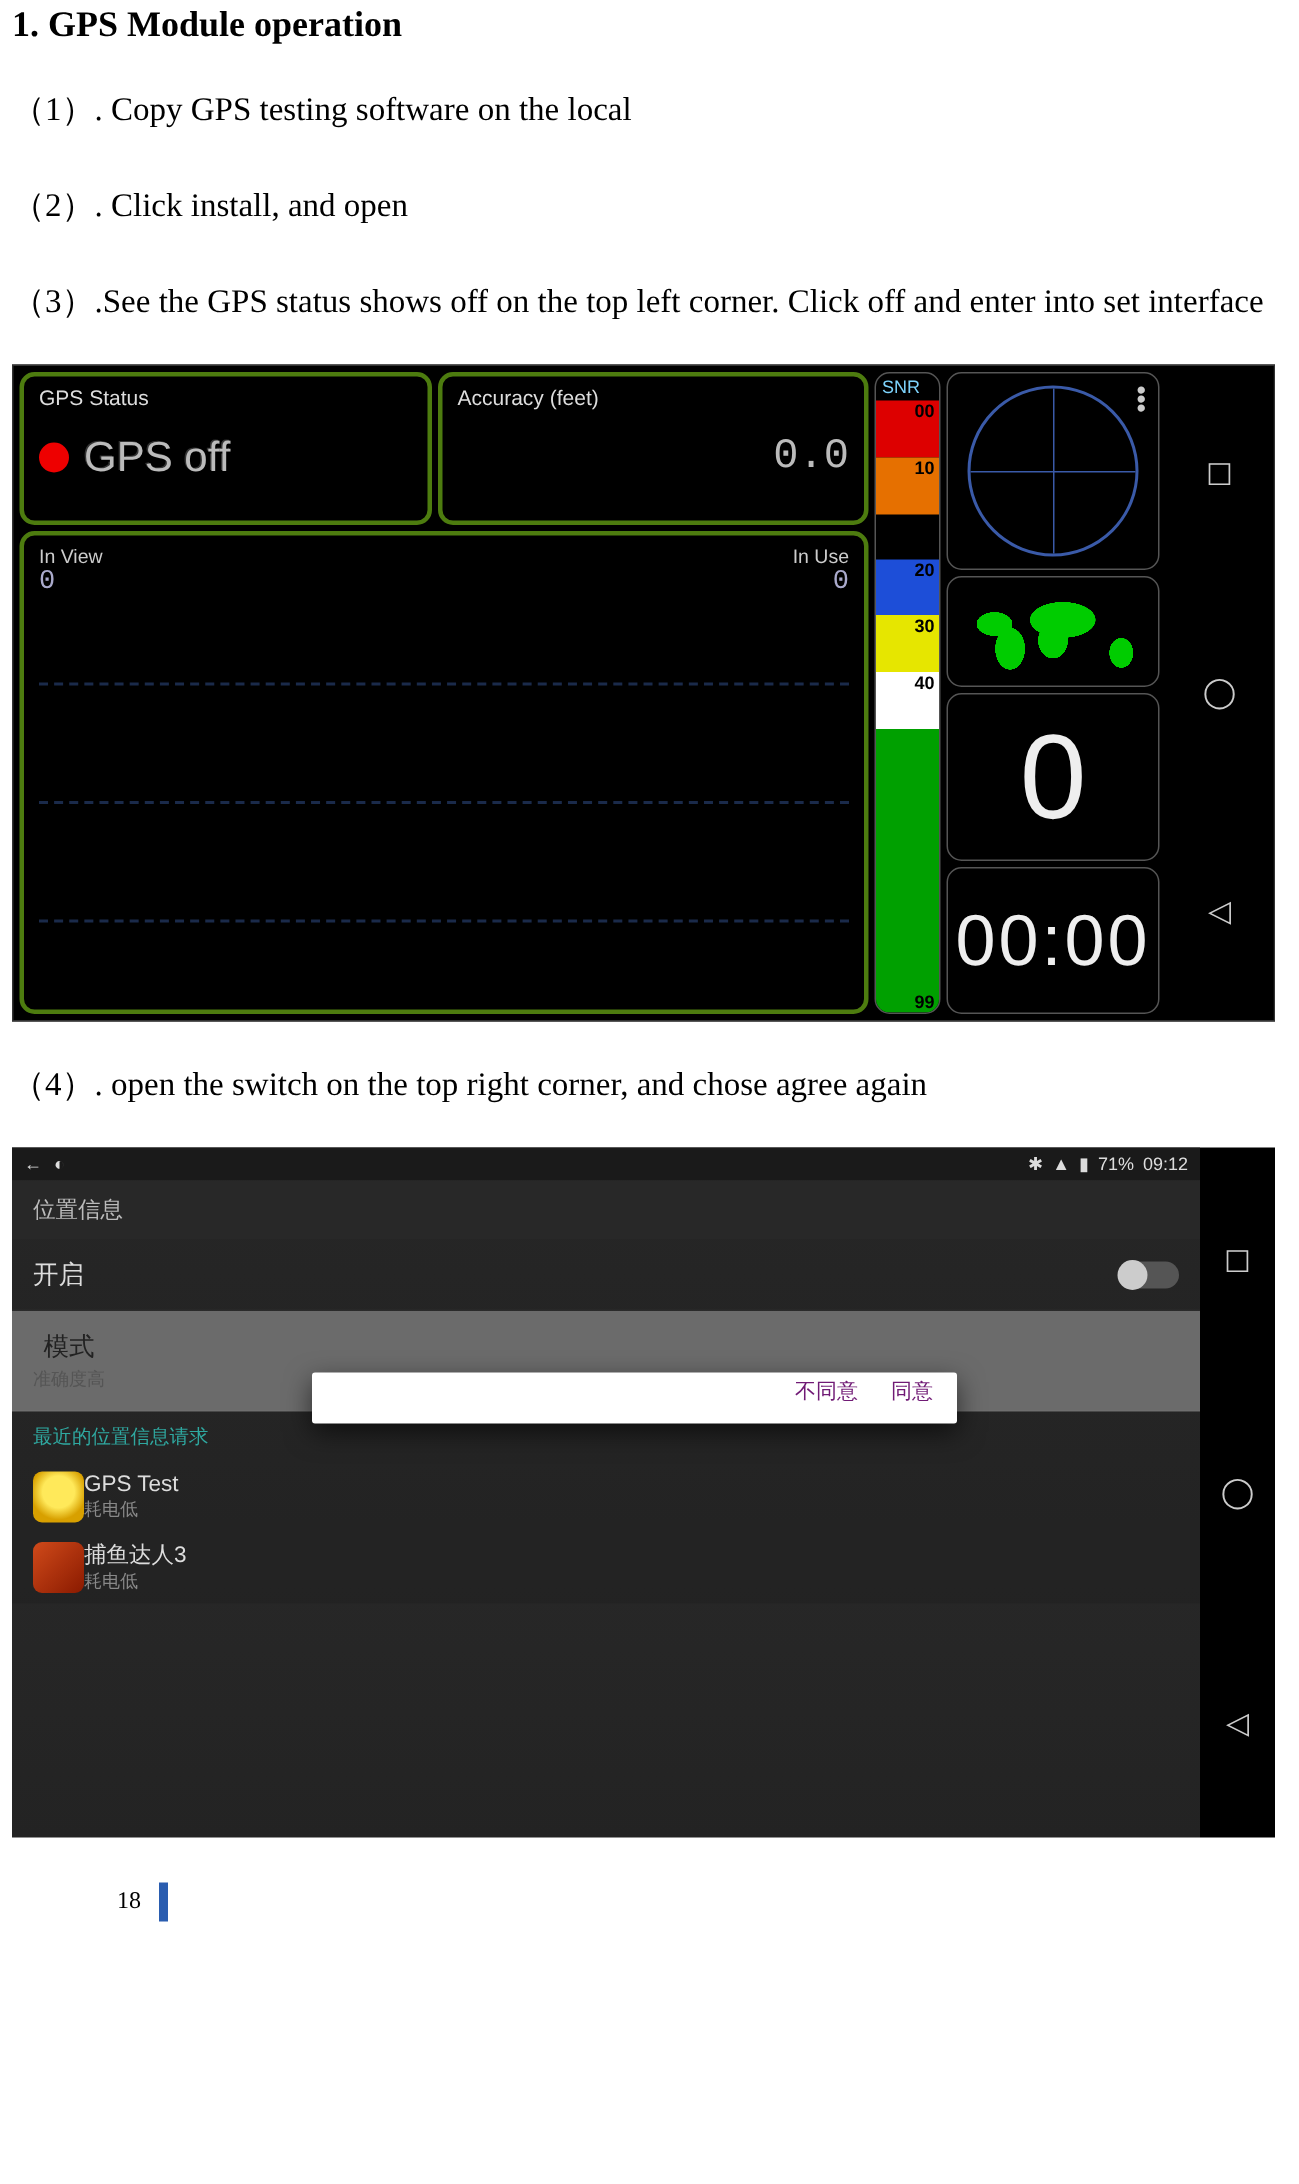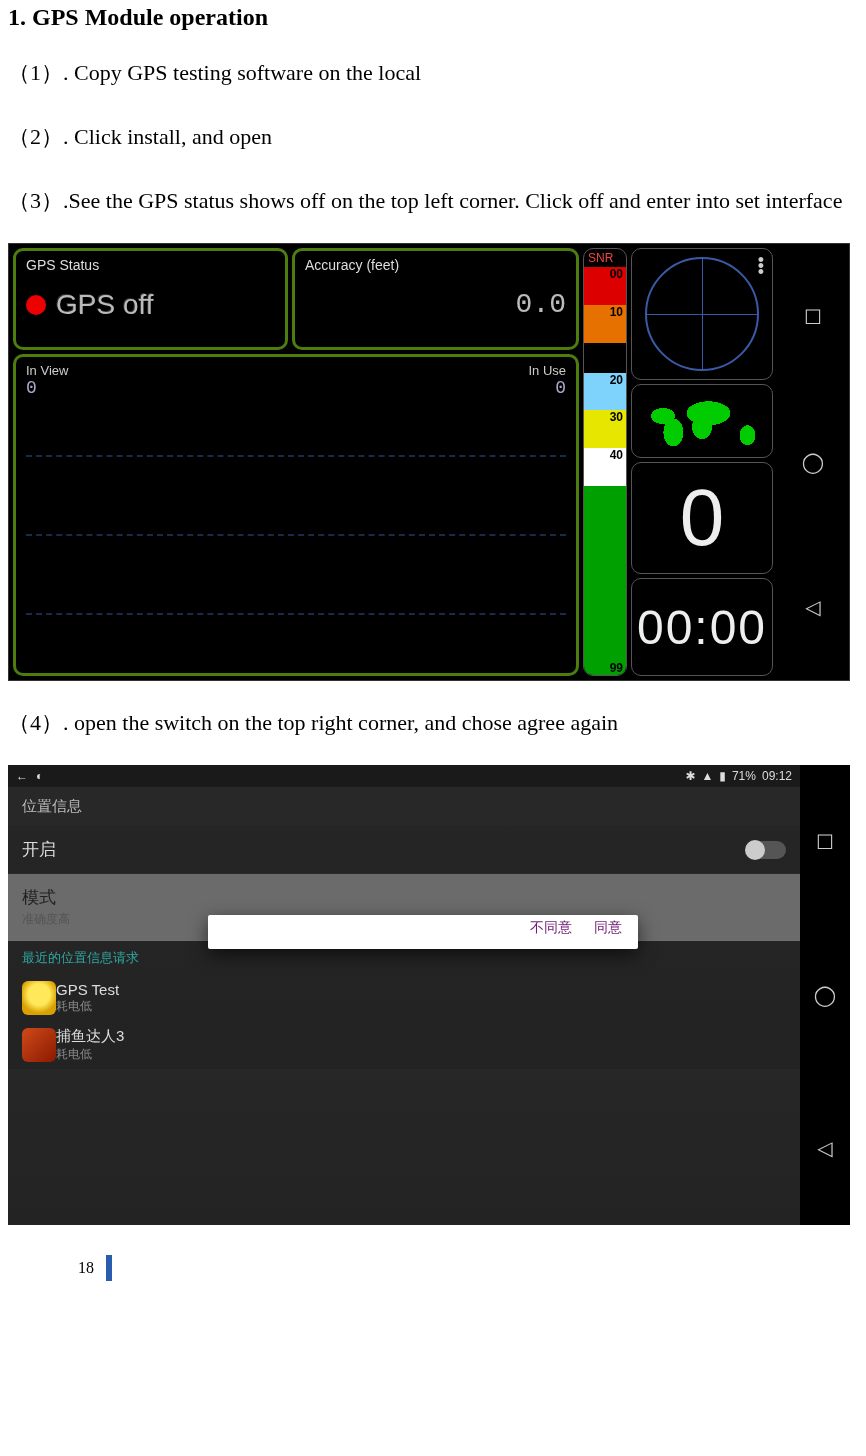--- a/index.html
+++ b/index.html
@@ -103,25 +103,25 @@
     flex: 0 0 44px;
     display:flex; flex-direction:column;
   }
   .snr-card {
     flex:1;
     border: 1px solid #555; border-radius:10px;
     display:flex; flex-direction:column; align-items:stretch;
     overflow:hidden;
     font-family: Arial, sans-serif;
   }
-  .snr-label { font-size:12px; color:#ef4444; padding:2px 4px; text-align:left; }
+  .snr-label { font-size:12px; color:#7dd3fc; padding:2px 4px; text-align:left; }
   .snr-seg { flex:1; display:flex; align-items:flex-start; justify-content:flex-end; padding-right:3px; font-size:12px; color:#000; font-weight:bold; }
   .snr-red    { background:#d00; }
   .snr-orange { background:#e67000; }
-  .snr-amber  { background:#7dd3fc;margin-top:30px; }
+  .snr-amber  { background:#1d4ed8;margin-top:30px; }
   .snr-yellow { background:#e6e600; }
   .snr-green1 { background:#ffffff; }
   .snr-green3 { background:#00a000; flex:5; align-items:flex-end; }
 
   .shot-right {
     flex: 1;
     display:flex; flex-direction:column; gap:4px;
   }
   .tile {
     border:1px solid #555; border-radius:10px; background:#000;
@@ -189,21 +189,21 @@
   .statusbar .right { display:flex; gap:6px; align-items:center;}
   .header-row {
     background:#282828; color:#bbb; font-size:15px; padding:10px 14px;
   }
   .row {
     padding:12px 14px; color:#ddd; font-size:17px;
     display:flex; justify-content:space-between; align-items:center;
     border-bottom:1px solid rgba(255,255,255,0.03);
     background:rgba(0,0,0,0.15);
   }
-  .row.dim { background:#6b6b6b; color:#222;}
+  .row.dim { background:#6b6b6b; color:#222;text-align:center;}
   .row .sub { font-size:12px; color:#888; display:block; margin-top:2px;}
   .row.dim .sub { color:#555;}
   .section-label { font-size:13px; color:#2fa8a0; padding:8px 14px; background:rgba(0,0,0,0.1);}
   .app-row { display:flex; align-items:center; padding:6px 14px; background:rgba(0,0,0,0.1);}
   .app-icon { width:34px; height:34px; border-radius:6px; }
   .app-icon.gps { background: radial-gradient(circle at 50% 40%, #ffe95a 40%, #d8a000 70%); }
   .app-icon.fish { background: linear-gradient(135deg,#d04a1a,#8a1a00); }
   .app-row .t { color:#ddd; font-size:15px;}
   .app-row .s { color:#888; font-size:12px;}
   .toggle {

